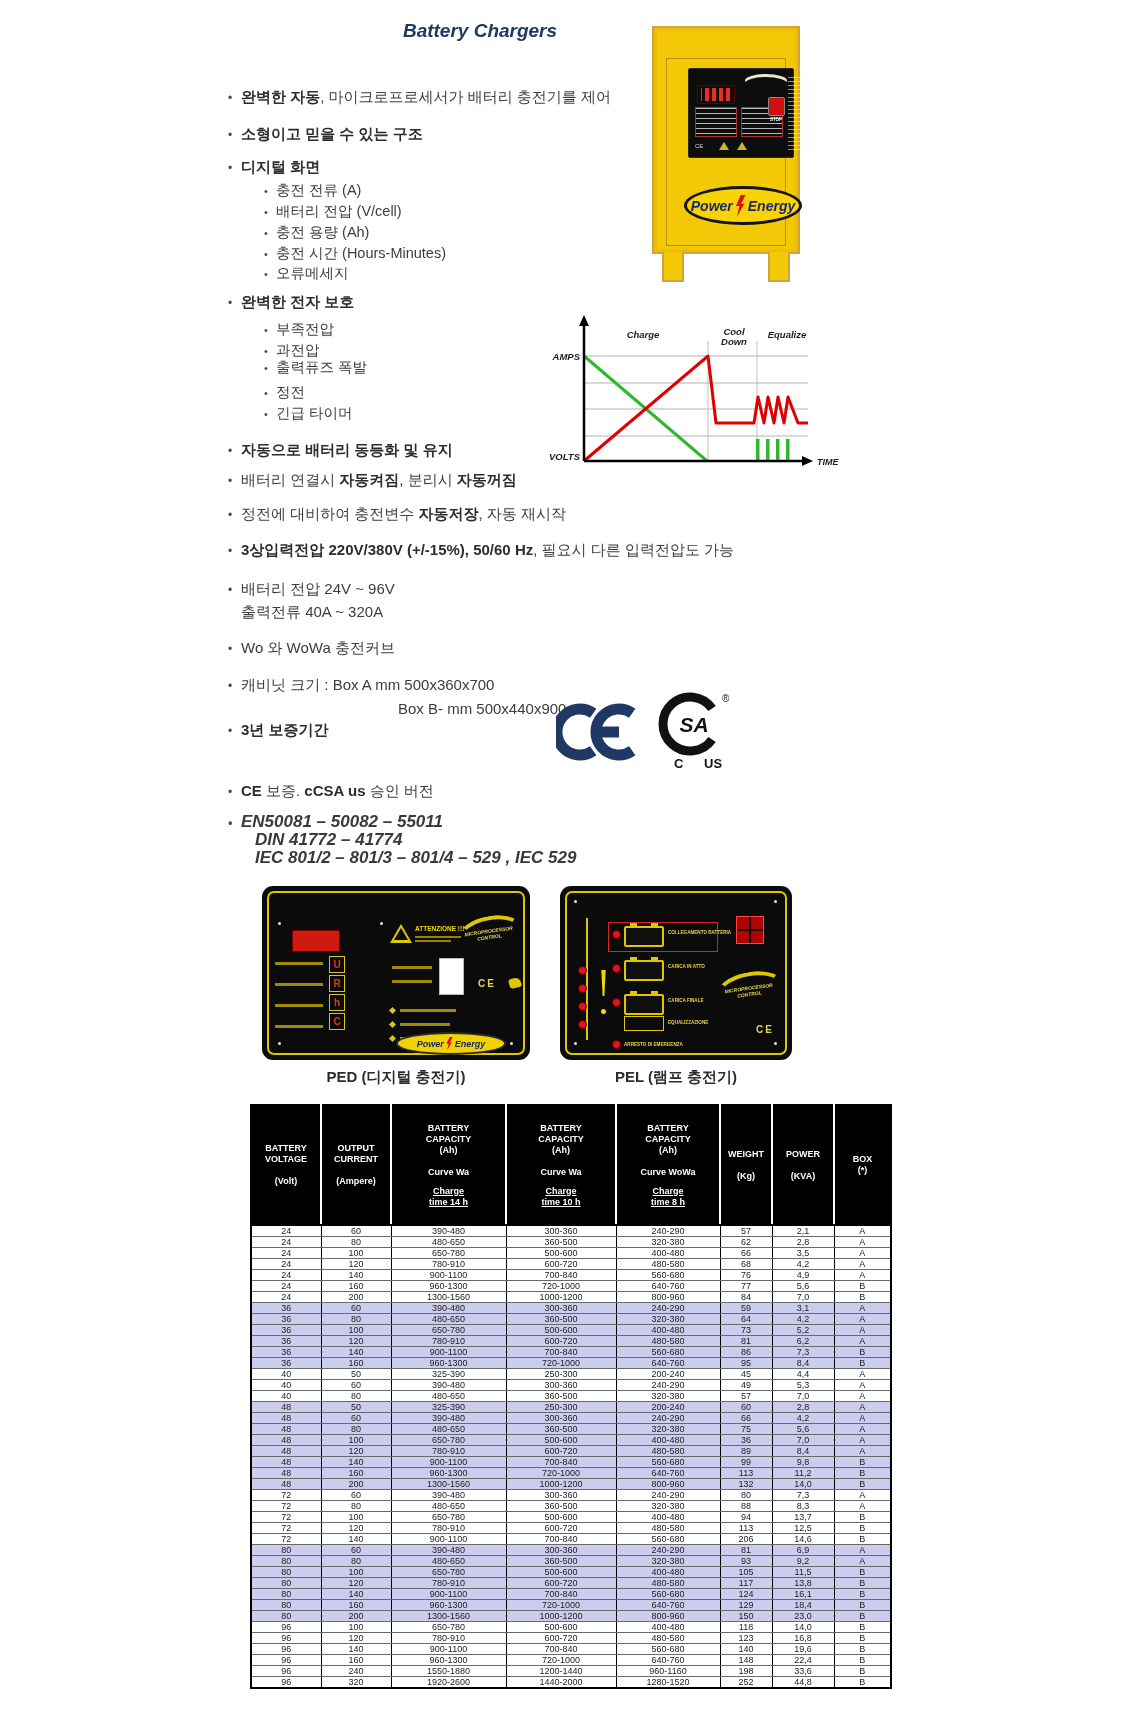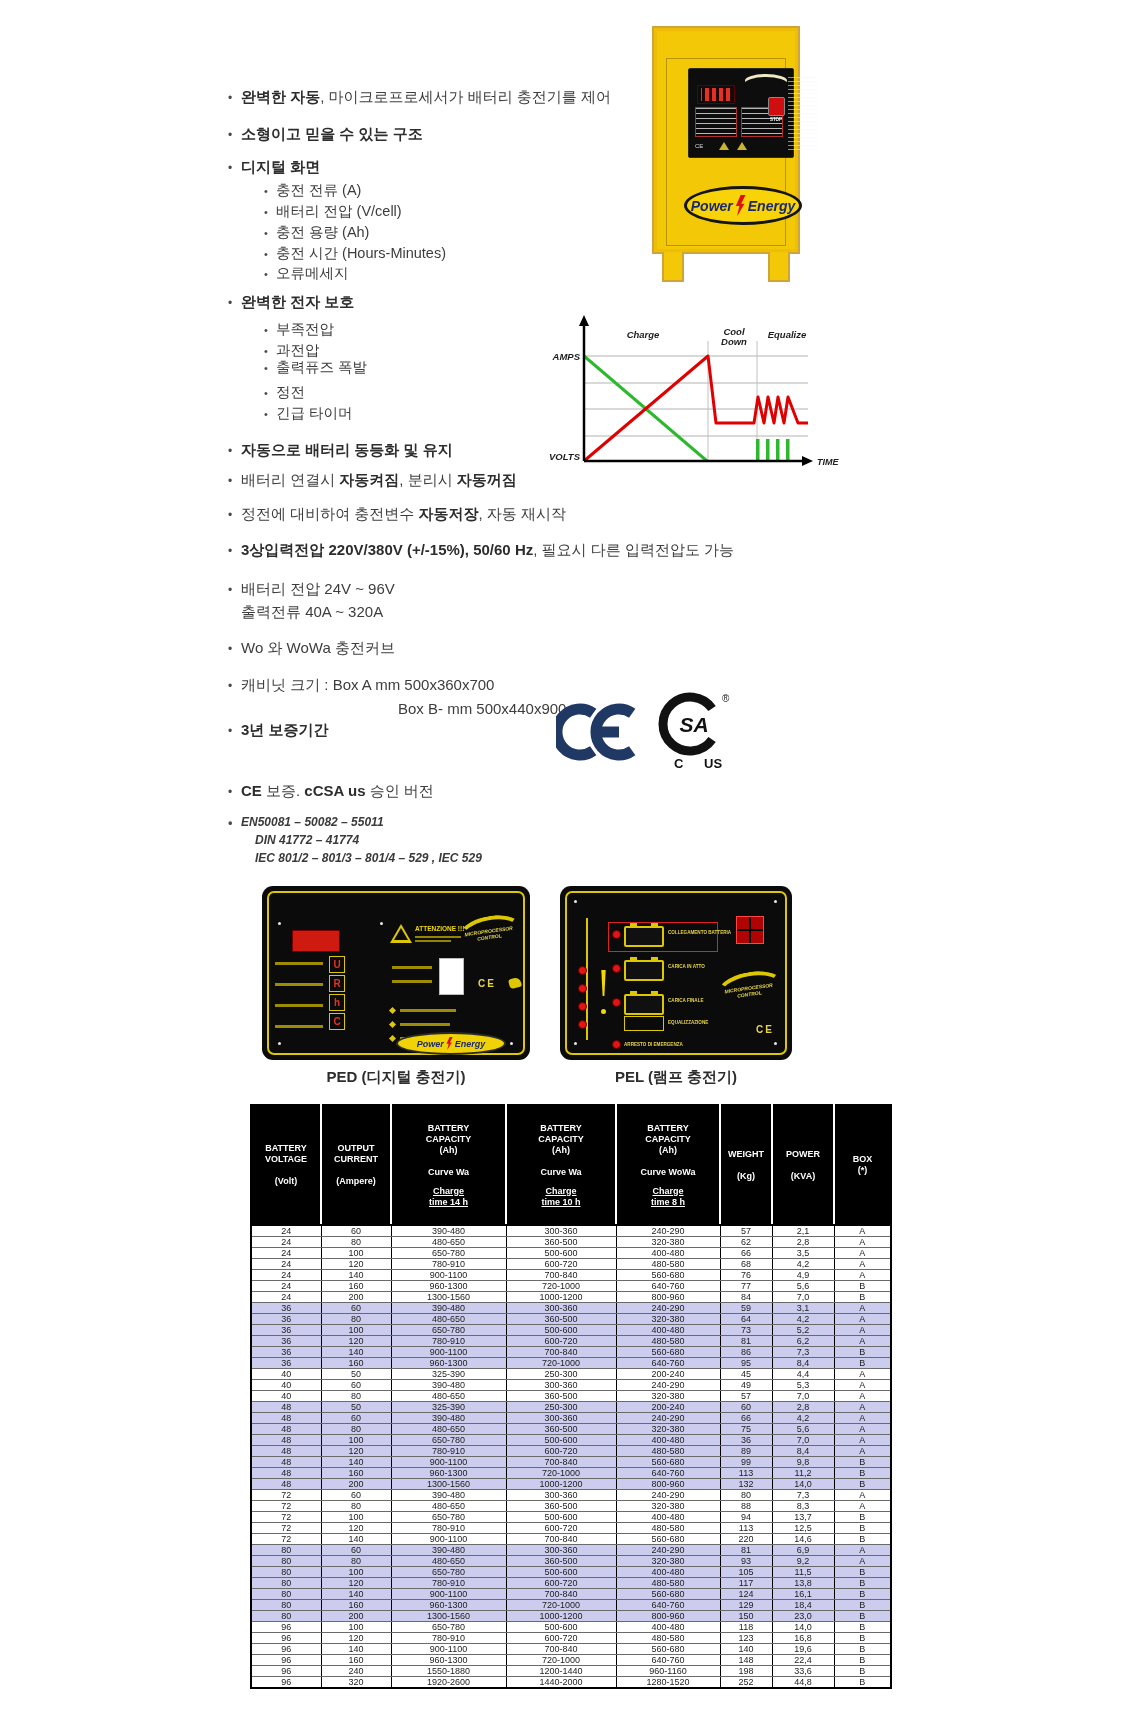--- a/index.html
+++ b/index.html
@@ -13,21 +13,21 @@
   
   .bullets{position:absolute;left:228px;top:88px;width:620px;font-size:15px;}
   .li{position:absolute;white-space:nowrap;line-height:18px;}
   .li .b{font-weight:bold;color:#2d2d2d;}
   .lv0{left:13px;}
   .lv0::before{content:"•";position:absolute;left:-13px;top:1px;color:#4a4a4a;font-size:12px;}
   .lv1{left:48px;font-size:14.5px;}
   .lv1::before{content:"•";position:absolute;left:-12px;top:1px;color:#4a4a4a;font-size:11px;}
   .cont0{left:13px;}
   .contbox{left:170px;}
-  .std{font-style:italic;font-weight:bold;color:#3a3a3a;font-size:12px;}
+  .std{font-style:italic;font-weight:bold;color:#3a3a3a;font-size:17px;}
   .std .b{color:#3a3a3a;}
   .contstd{left:27px;}
 
   
   .charger{position:absolute;left:652px;top:26px;width:148px;height:256px;}
   .ch-body{position:absolute;left:0;top:0;width:144px;height:224px;background:#f3c806;
            border:2px solid #cfa43a;box-shadow:inset 0 0 0 3px #edbe05;}
   .ch-door{position:absolute;left:12px;top:30px;width:118px;height:186px;
            border:1px solid rgba(125,95,0,.5);}
   .ch-leg{position:absolute;top:226px;width:18px;height:28px;background:#f3c806;
@@ -134,20 +134,21 @@
            border-right:1px solid #000;border-bottom:1px solid #6a6a6a;background:#fff;}
   .spec td:last-child{border-right:none;}
   .spec tr.hl td{background:#ccccee;}
 </style>
 </head>
 <body>
 
 <div class="page">
 
   <div class="title">
+    <div>Battery Chargers</div>
   </div>
 
   <div class="charger">
     <div class="ch-body">
       <div class="ch-door"></div>
       <div class="ch-panel">
         <div class="ch-display"></div>
         <div class="ch-grid" style="left:6px;"></div>
         <div class="ch-grid" style="left:52px;"></div>
         <div class="ch-cres"></div>
@@ -649,21 +650,21 @@
           <td>113</td>
           <td>12,5</td>
           <td>B</td>
         </tr>
         <tr>
           <td>72</td>
           <td>140</td>
           <td>900-1100</td>
           <td>700-840</td>
           <td>560-680</td>
-          <td>220</td>
+          <td>206</td>
           <td>14,6</td>
           <td>B</td>
         </tr>
         <tr class="hl">
           <td>80</td>
           <td>60</td>
           <td>390-480</td>
           <td>300-360</td>
           <td>240-290</td>
           <td>81</td>

